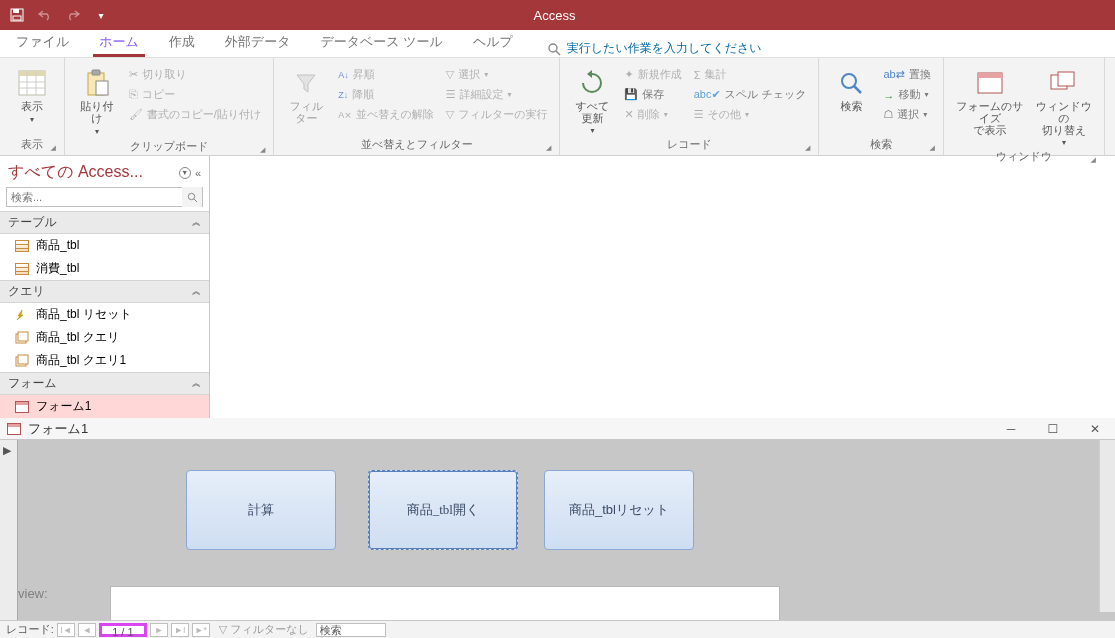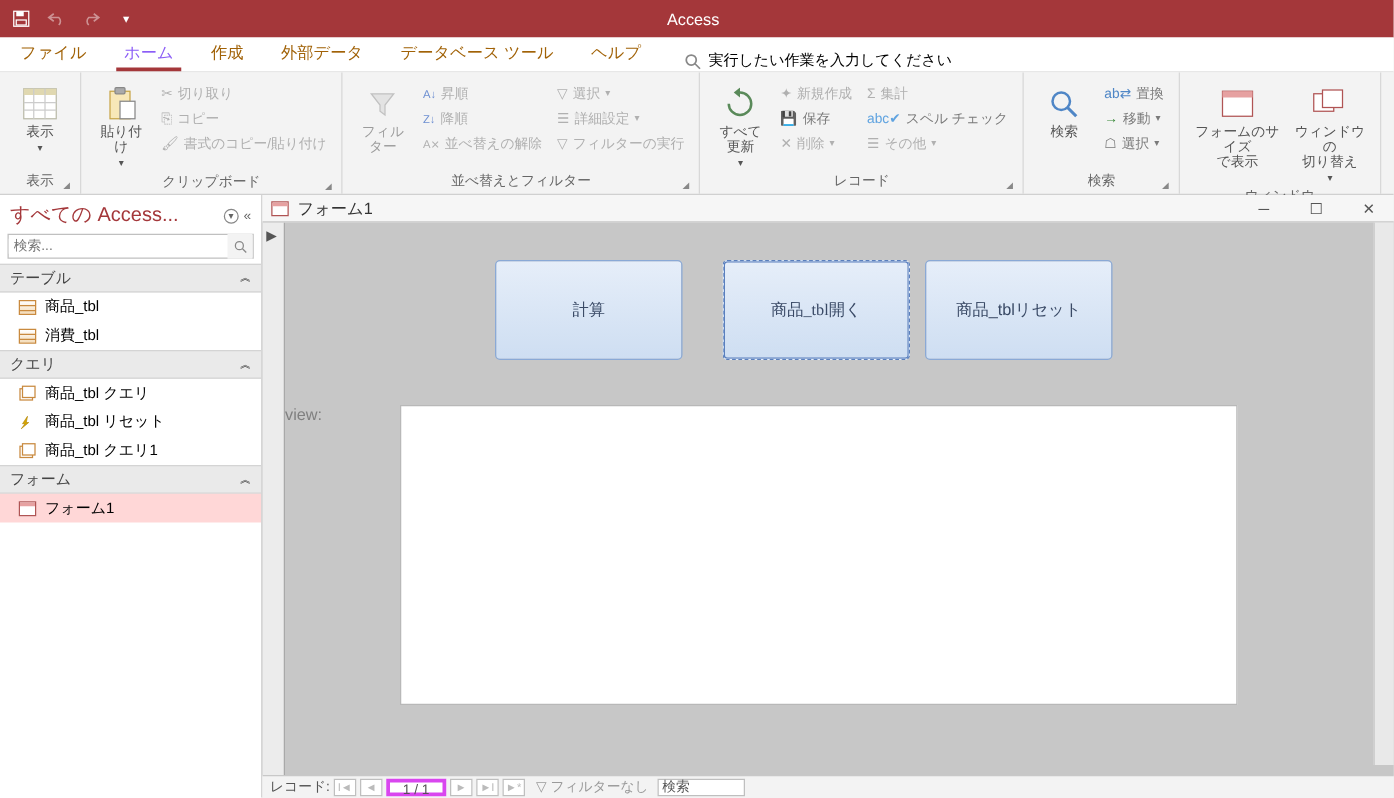--- a/index.html
+++ b/index.html
@@ -3,37 +3,37 @@
 <meta charset="utf-8">
 <style>
 * { box-sizing: border-box; font-family: "Meiryo UI", "Yu Gothic UI", sans-serif; }
 body { margin: 0; width: 1115px; height: 638px; background: #fff; overflow: hidden; font-size: 12px; }
 .titlebar { height: 30px; background: #a4373a; display: flex; align-items: center; }
 .titlebar .qat { display: flex; align-items: center; gap: 2px; padding-left: 4px; }
 .titlebar .qat-btn { width: 26px; height: 26px; display:flex; align-items:center; justify-content:center; color:#fff; cursor:pointer; }
 .titlebar .qat-btn.disabled { opacity: .45; }
 .titlebar .apptitle { flex:1; text-align:center; color:#fff; font-size:13px; }
 .tabs { height: 28px; background:#fff; display:flex; align-items:flex-end; border-bottom:1px solid #e0e0e0; padding-left:10px; gap:18px; }
-.tabs .tab { padding:4px 6px 6px; color:#a16207; cursor:pointer; font-size:13px; }
+.tabs .tab { padding:4px 6px 6px; color:#737373; cursor:pointer; font-size:13px; }
 .tabs .tab.active { color:#8b5cf6; border-bottom:3px solid #a4373a; padding-bottom:3px; }
-.tabs .tellme { display:flex; align-items:center; gap:6px; color:#000000; margin-left:10px; }
+.tabs .tellme { display:flex; align-items:center; gap:6px; color:#0369a1; margin-left:10px; }
 .ribbon { height: 98px; background:#f3f3f3; border-bottom:1px solid #d0d0d0; display:flex; }
 .ribbon-group { border-right:1px solid #d8d8d8; padding:4px 10px 0; display:flex; flex-direction:column; }
 .ribbon-group .grp-body { flex:1; display:flex; align-items:flex-start; gap:8px; }
 .ribbon-group .grp-label { text-align:center; color:#666; font-size:11px; padding:2px 0 3px; position:relative; }
 .ribbon-group .grp-label::after { content:"◢"; font-size:7px; color:#888; position:absolute; right:-2px; bottom:3px; }
 .bigbtn { width:44px; display:flex; flex-direction:column; align-items:center; gap:2px; color:#555; cursor:pointer; margin-top:6px;}
 .bigbtn .ico { width:30px; height:30px; display:flex; align-items:center; justify-content:center; }
 .bigbtn .lbl { font-size:11px; text-align:center; line-height:1.1; }
 .stack { display:flex; flex-direction:column; gap:3px; margin-top:4px; }
 .smallbtn { display:flex; align-items:center; gap:4px; color:#7a7a7a; font-size:11px; padding:1px 2px; cursor:pointer; white-space:nowrap; }
 .smallbtn.disabled { color:#b0b0b0; }
 svg { display:block; }
 
-.workspace { position:absolute; top:156px; left:0; right:0; bottom:0; display:flex; }
+.workspace { position:absolute; top:156px; left:0; right:0; bottom:0; display:flex;flex-direction:column; }
 .navpane { width:210px; border-right:1px solid #c8c8c8; background:#fff; overflow:hidden; }
 .navpane .navtitle { color:#a4373a; font-size:16px; padding:6px 8px 2px; display:flex; align-items:center; justify-content:space-between;}
 .navpane .navtitle .right { display:flex; align-items:center; gap:4px;}
 .navpane .searchbox { margin:2px 6px 4px; height:20px; border:1px solid #c0c0c0; display:flex; align-items:center;}
 .navpane .searchbox input { flex:1; border:none; outline:none; font-size:11px; padding:0 4px; }
 .navpane .searchbox .sico { width:20px; height:20px; display:flex;align-items:center;justify-content:center; background:#f3f3f3;}
 .navpane .catheader { background:#eaeaea; border:1px solid #d4d4d4; border-left:none; border-right:none; padding:2px 8px; font-size:12px; color:#444; display:flex; justify-content:space-between; align-items:center;}
 .navpane ul { list-style:none; margin:0; padding:0; }
 .navpane li { display:flex; align-items:center; gap:6px; padding:3px 10px 3px 14px; font-size:12px; cursor:pointer; }
 .navpane li.selected { background:#ffd7d7; }
@@ -359,33 +359,33 @@
         </li>
     </ul>
     <div class="catheader">
         <span>クエリ</span>
         <span style="font-size:9px">︽</span>
       </div>
     <ul>
       <li>
           <span class="navico">
             <svg width="14" height="14">
+              <path d="M2 12 L5 8 L3 8 L7 2 L6 7 L8 7 Z" fill="#d8a800" stroke="#b08000" stroke-width=".5"></path>
+            </svg>
+          </span>
+          <span>商品_tbl リセット</span>
+        </li>
+      <li>
+          <span class="navico">
+            <svg width="14" height="14">
               <rect x="1" y="3" width="10" height="9" fill="#fff" stroke="#c98a3f"></rect>
               <rect x="3" y="1" width="10" height="9" fill="#fff" stroke="#c98a3f"></rect>
             </svg>
           </span>
           <span>商品_tbl クエリ</span>
-        </li>
-      <li>
-          <span class="navico">
-            <svg width="14" height="14">
-              <path d="M2 12 L5 8 L3 8 L7 2 L6 7 L8 7 Z" fill="#d8a800" stroke="#b08000" stroke-width=".5"></path>
-            </svg>
-          </span>
-          <span>商品_tbl リセット</span>
         </li>
       <li>
           <span class="navico">
             <svg width="14" height="14">
               <rect x="1" y="3" width="10" height="9" fill="#fff" stroke="#c98a3f"></rect>
               <rect x="3" y="1" width="10" height="9" fill="#fff" stroke="#c98a3f"></rect>
             </svg>
           </span>
           <span>商品_tbl クエリ1</span>
         </li>
@@ -418,21 +418,21 @@
         <span class="winbtn">✕</span>
       </span>
     </div>
     <div class="docbody">
       <div class="recordselector">
           <span class="ptr">▶</span>
         </div>
       <div class="formcanvas">
         <div class="formbtn" style="left:168px">計算</div>
         <div class="formbtn sel" style="left:350px">商品_tbl開く</div>
-        <div class="formbtn" style="left:512px">商品_tblリセット</div>
+        <div class="formbtn" style="left:526px">商品_tblリセット</div>
         <div class="viewlabel">view:</div>
         <div class="viewbox"></div>
       </div>
     </div>
     <div class="scroller-v"></div>
     <div class="bottomnav">
       <span>レコード:</span>
       <span class="navbtn disabled">I◄</span>
       <span class="navbtn disabled">◄</span>
       <span class="recbox">1 / 1</span>

